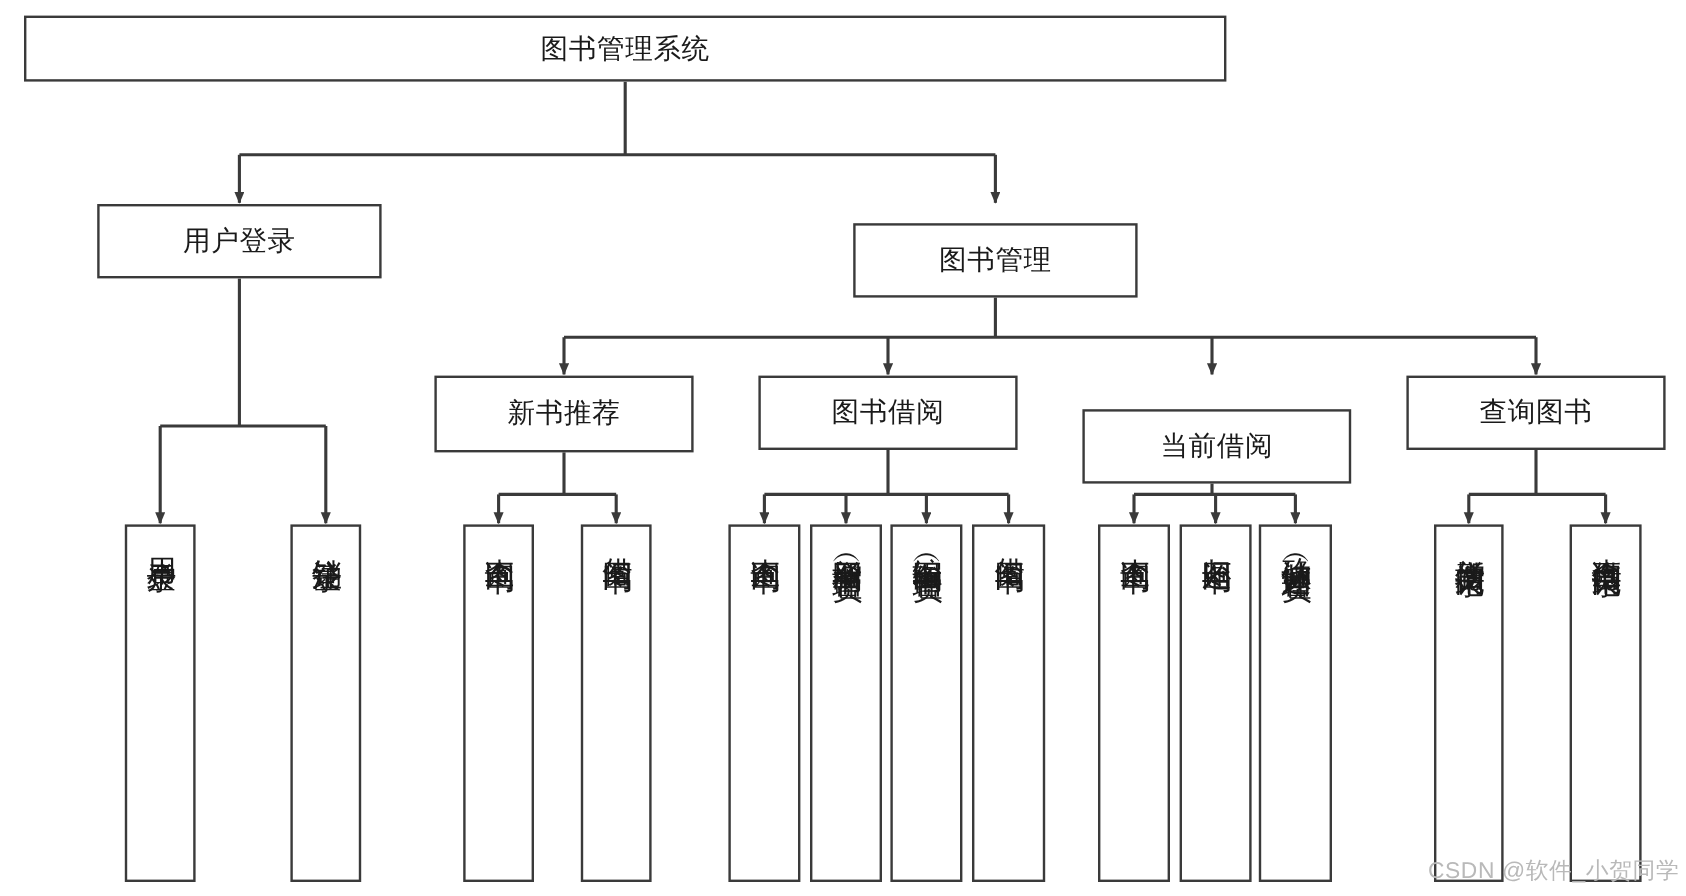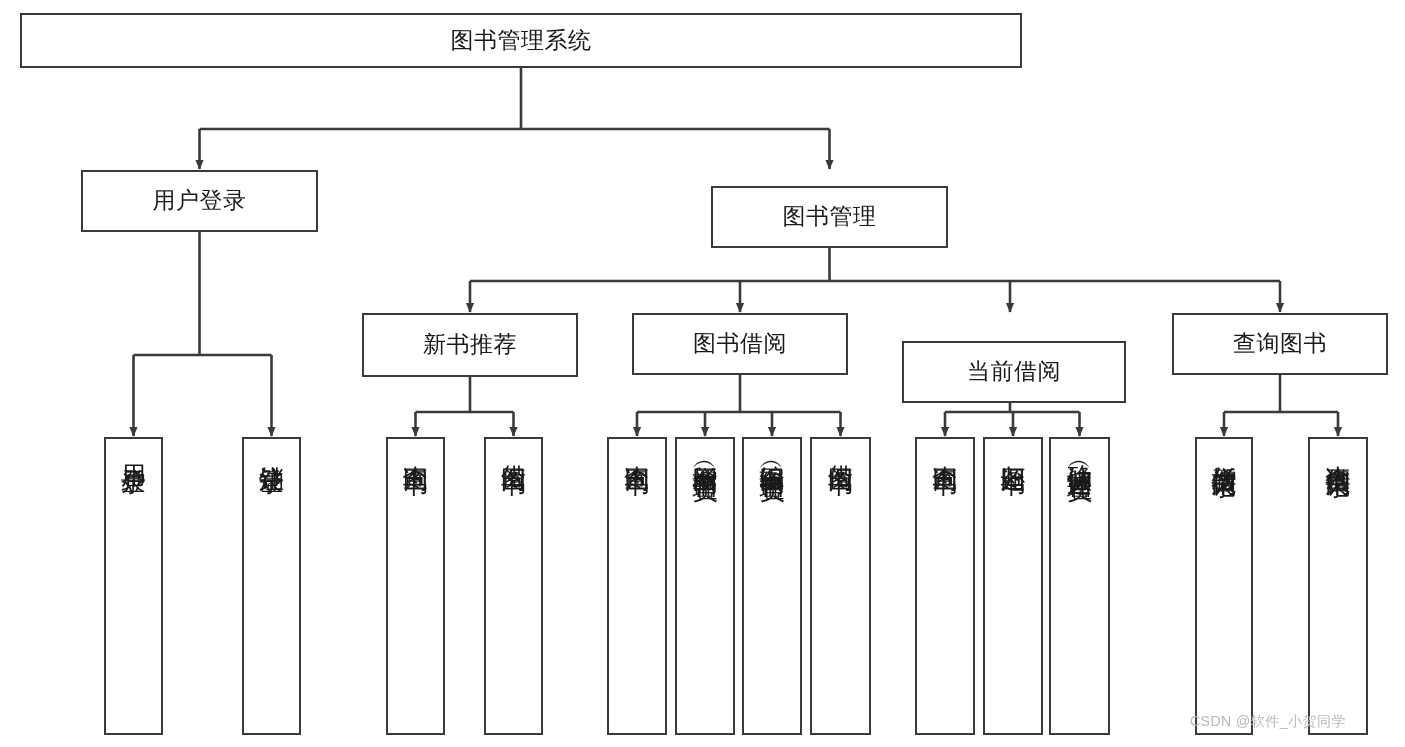--- a/index.html
+++ b/index.html
@@ -58,21 +58,21 @@
     text-orientation: upright;
     font-size: 25px;
     line-height: 1.0;
     letter-spacing: 2px;
     white-space: nowrap;
   }
   .watermark {
     position: absolute;
     left: 1190px;
     top: 713px;
-    font-size: 14px;
+    font-size: 19px;
     color: #b9b9b9;
     letter-spacing: 0.5px;
     white-space: nowrap;
     user-select: none;
   }
 </style>
 </head>
 <body>
 
 <div id="canvas">

